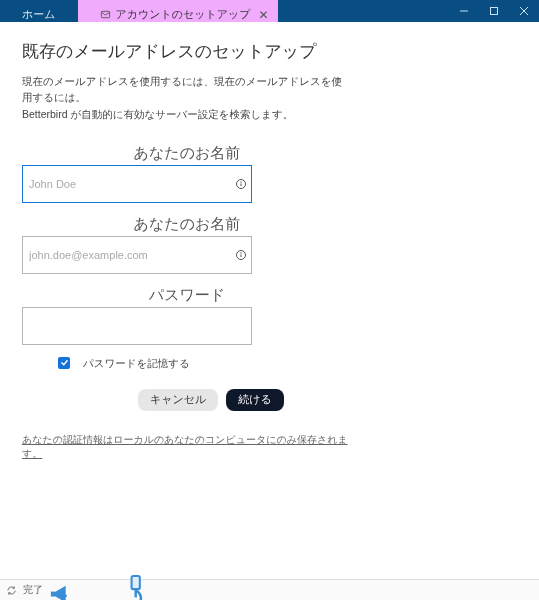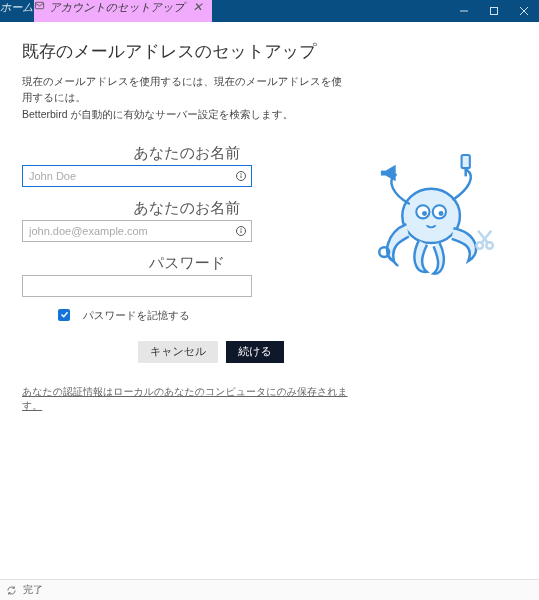--- a/index.html
+++ b/index.html
@@ -18,26 +18,25 @@
   .titlebar {
     background: #084e82;
     height: 22px;
     display: flex;
     align-items: stretch;
     color: #cde1f0;
     position: relative;
   }
   .tab {
     display: flex;
-    align-items: flex-start;
-    padding: 0 0;
+    align-items: flex-end;
+    padding: 0 22px;
     height: 22px;
     font-size: 11px;
     gap: 5px;
-    font-style: italic;
   }
   .tab.inactive { color: #d5e5ef; }
   .tab.active {
     background: #f0abfc;
     color: #333;
     padding-right: 6px;
   }
   .tab.active .close {
     font-size: 12px;
     padding: 0 3px;
@@ -52,21 +51,21 @@
     display: flex;
     align-items: center;
     justify-content: center;
     color: #cde1f0;
   }
   .wc svg { display:block; }
   
   .content {
     flex: 1;
     display: flex;
-    flex-direction: row;
+    flex-direction: column;
     padding: 18px 18px 0 22px;
     position: relative;
   }
   .form-col {
     width: 330px;
   }
   .illus-col {
     flex: 1;
     position: relative;
   }
@@ -85,21 +84,21 @@
   .field-block { margin-bottom: 12px; }
   .field-label {
     font-size: 15px;
     color: #555;
     margin-bottom: 2px;
     display: block;
     text-align: center;
   }
   .text-input {
     width: 230px;
-    height: 22px;
+    height: 38px;
     border: 1px solid #b5b5b5;
     padding: 0 14px 0 6px;
     font-size: 11px;
     color: #333;
     background: #fff;
   }
   .text-input::placeholder { color: #aaa; }
   .text-input.focused {
     border: 1px solid #1373d9;
     outline: none;
@@ -140,21 +139,21 @@
     display: flex;
     gap: 8px;
     margin-top: 18px;
     margin-left: 116px;
   }
   .btn {
     height: 22px;
     padding: 0 12px;
     font-size: 11px;
     border: none;
-    border-radius: 0;
+    border-radius: 8px;
     cursor: pointer;
   }
   .btn.secondary {
     background: #e6e6e6;
     color: #333;
   }
   .btn.primary {
     background: #0f172a;
     color: #fff;
   }

